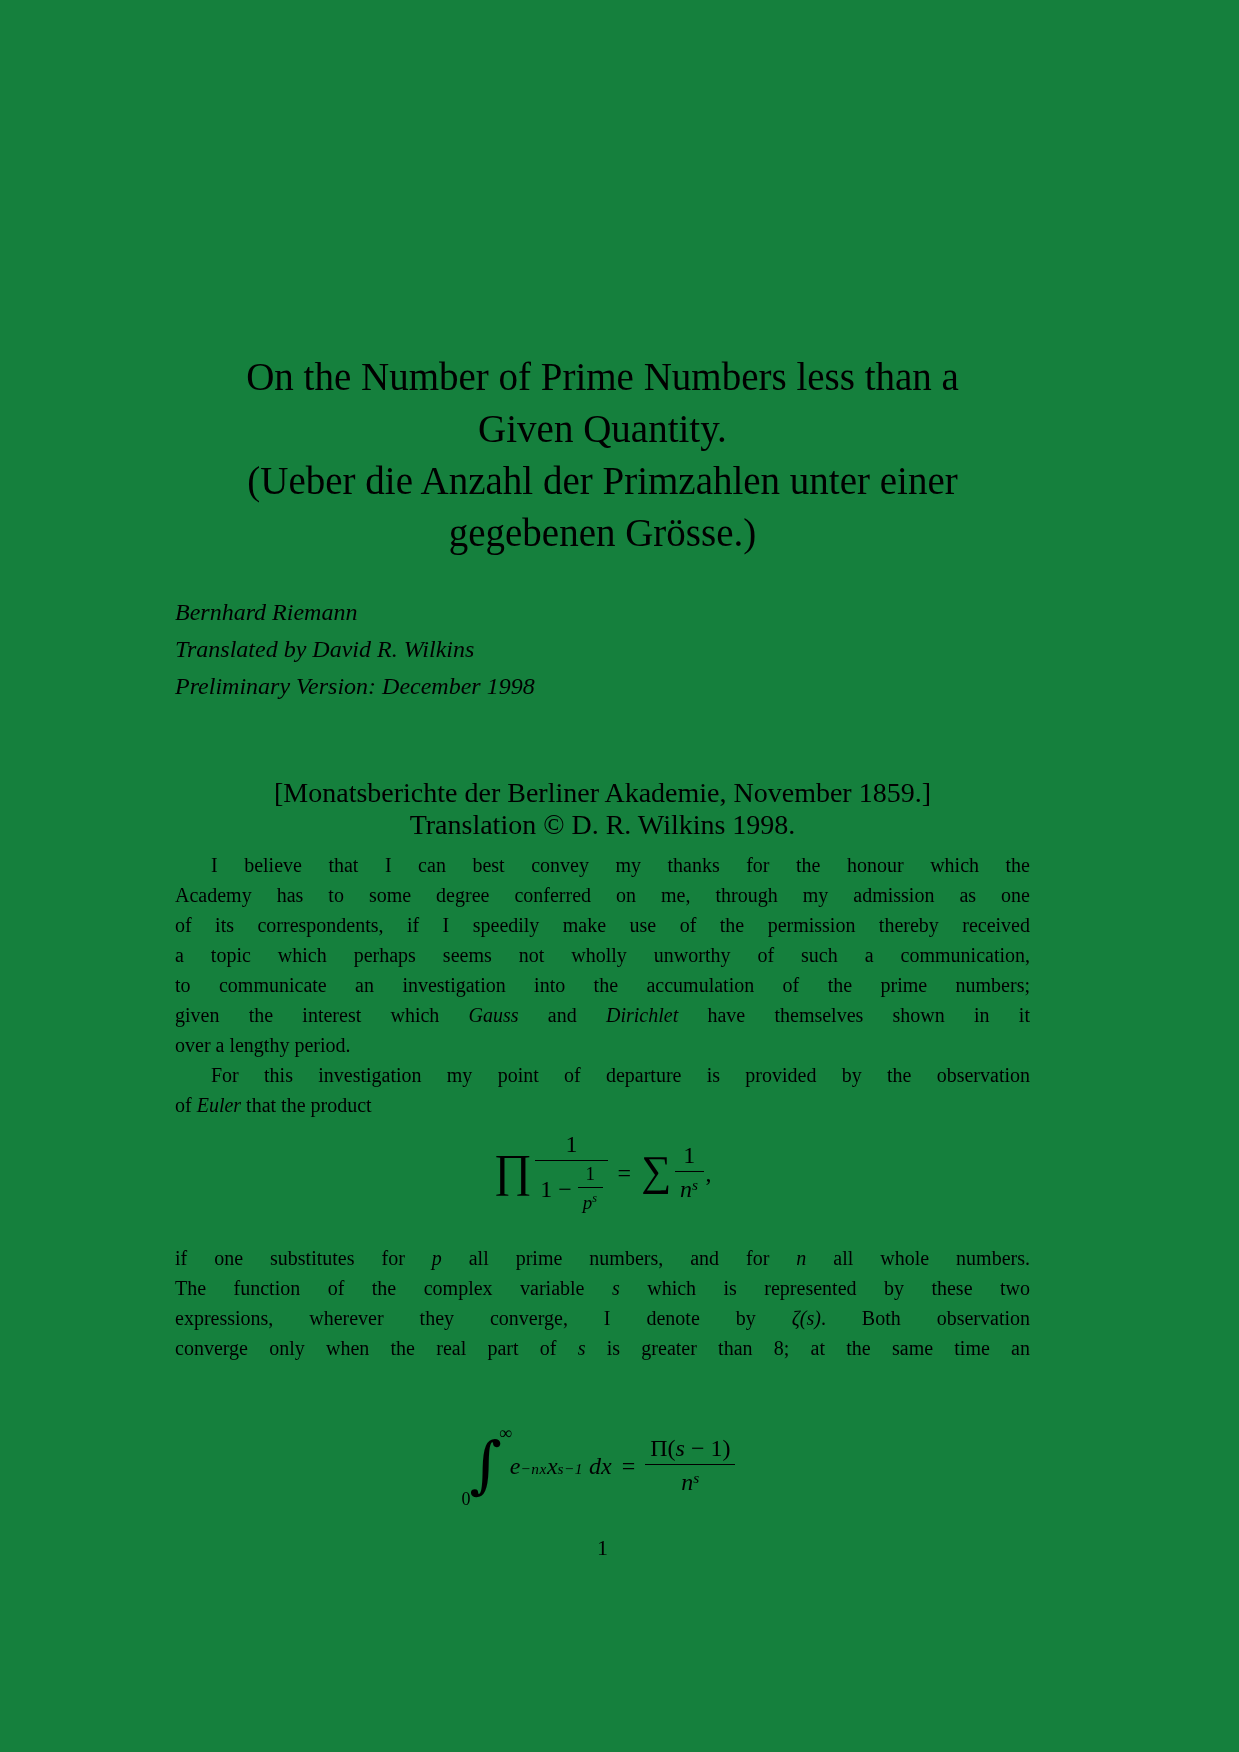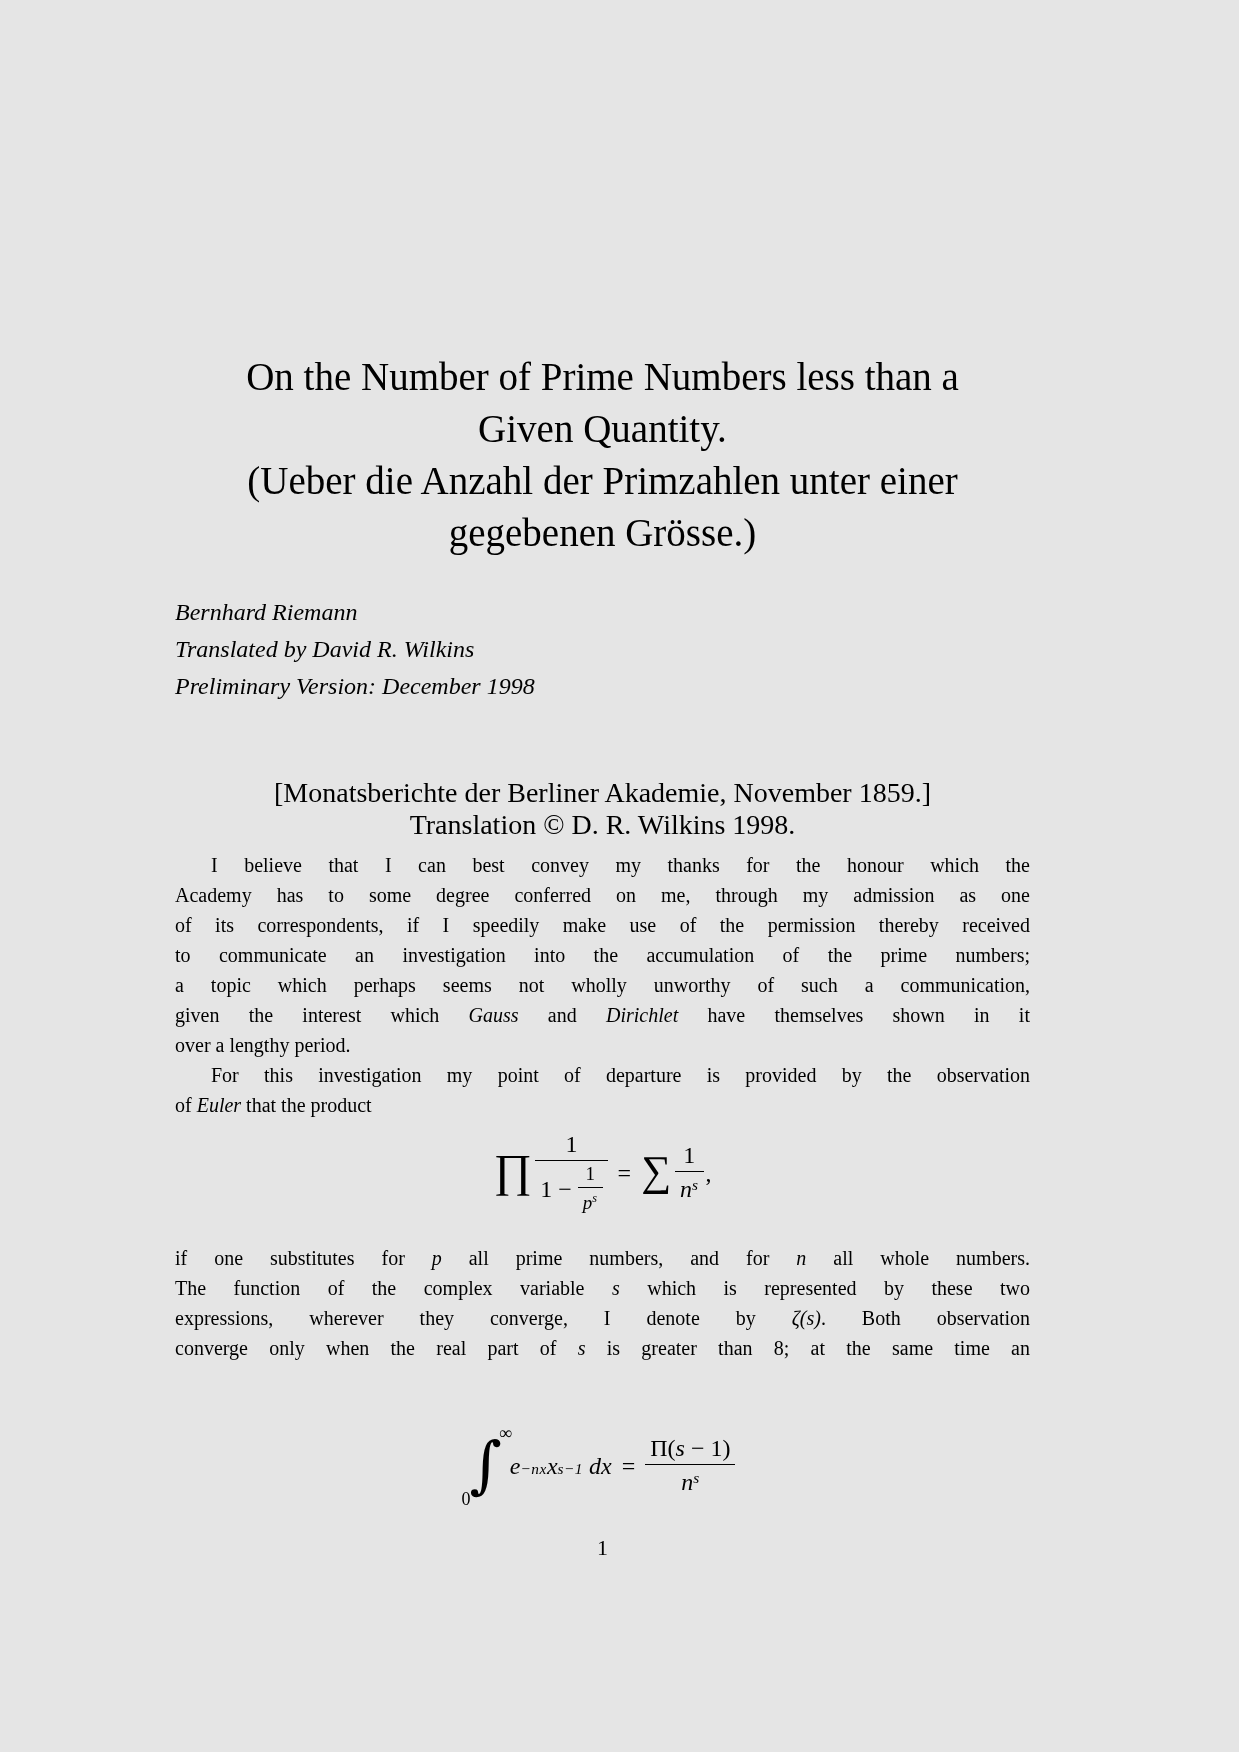--- a/index.html
+++ b/index.html
@@ -1,20 +1,20 @@
 <!DOCTYPE html>
 <html><head>
 <meta charset="utf-8">
 <style>
   html, body { margin: 0; padding: 0; background: #ffffff; }
   .page {
     position: relative;
     width: 1239px;
     height: 1752px;
-    background: #e5e5e5;
+    background: #15803d;
     color: #000000;
     font-family: "Liberation Serif", "DejaVu Serif", serif;
     overflow: hidden;
   }
   .content {
     position: absolute;
     left: 175px;
     top: 0;
     width: 855px;
     height: 100%;
@@ -96,22 +96,22 @@
 
     <div class="block citation-block">
       <span class="citation-line">[Monatsberichte der Berliner Akademie, November 1859.]</span>
       <span class="citation-line">Translation © D. R. Wilkins 1998.</span>
     </div>
 
     <div class="block para p1">
         <div class="line indent"><span>I believe that I can best convey my thanks for the honour which the</span></div>
         <div class="line"><span>Academy has to some degree conferred on me, through my admission as one</span></div>
         <div class="line"><span>of its correspondents, if I speedily make use of the permission thereby received</span></div>
+        <div class="line"><span>a topic which perhaps seems not wholly unworthy of such a communication,</span></div>
         <div class="line"><span>to communicate an investigation into the accumulation of the prime numbers;</span></div>
-        <div class="line"><span>a topic which perhaps seems not wholly unworthy of such a communication,</span></div>
         <div class="line"><span>given the interest which </span><i>Gauss</i><span> and </span><i>Dirichlet</i><span> have themselves shown in it</span></div>
         <div class="line last"><span>over a lengthy period.</span></div>
       </div>
 
     <div class="block para p2">
         <div class="line indent"><span>For this investigation my point of departure is provided by the observation</span></div>
         <div class="line last"><span>of </span><i>Euler</i><span> that the product</span></div>
       </div>
 
     <div class="block equation eq1">

